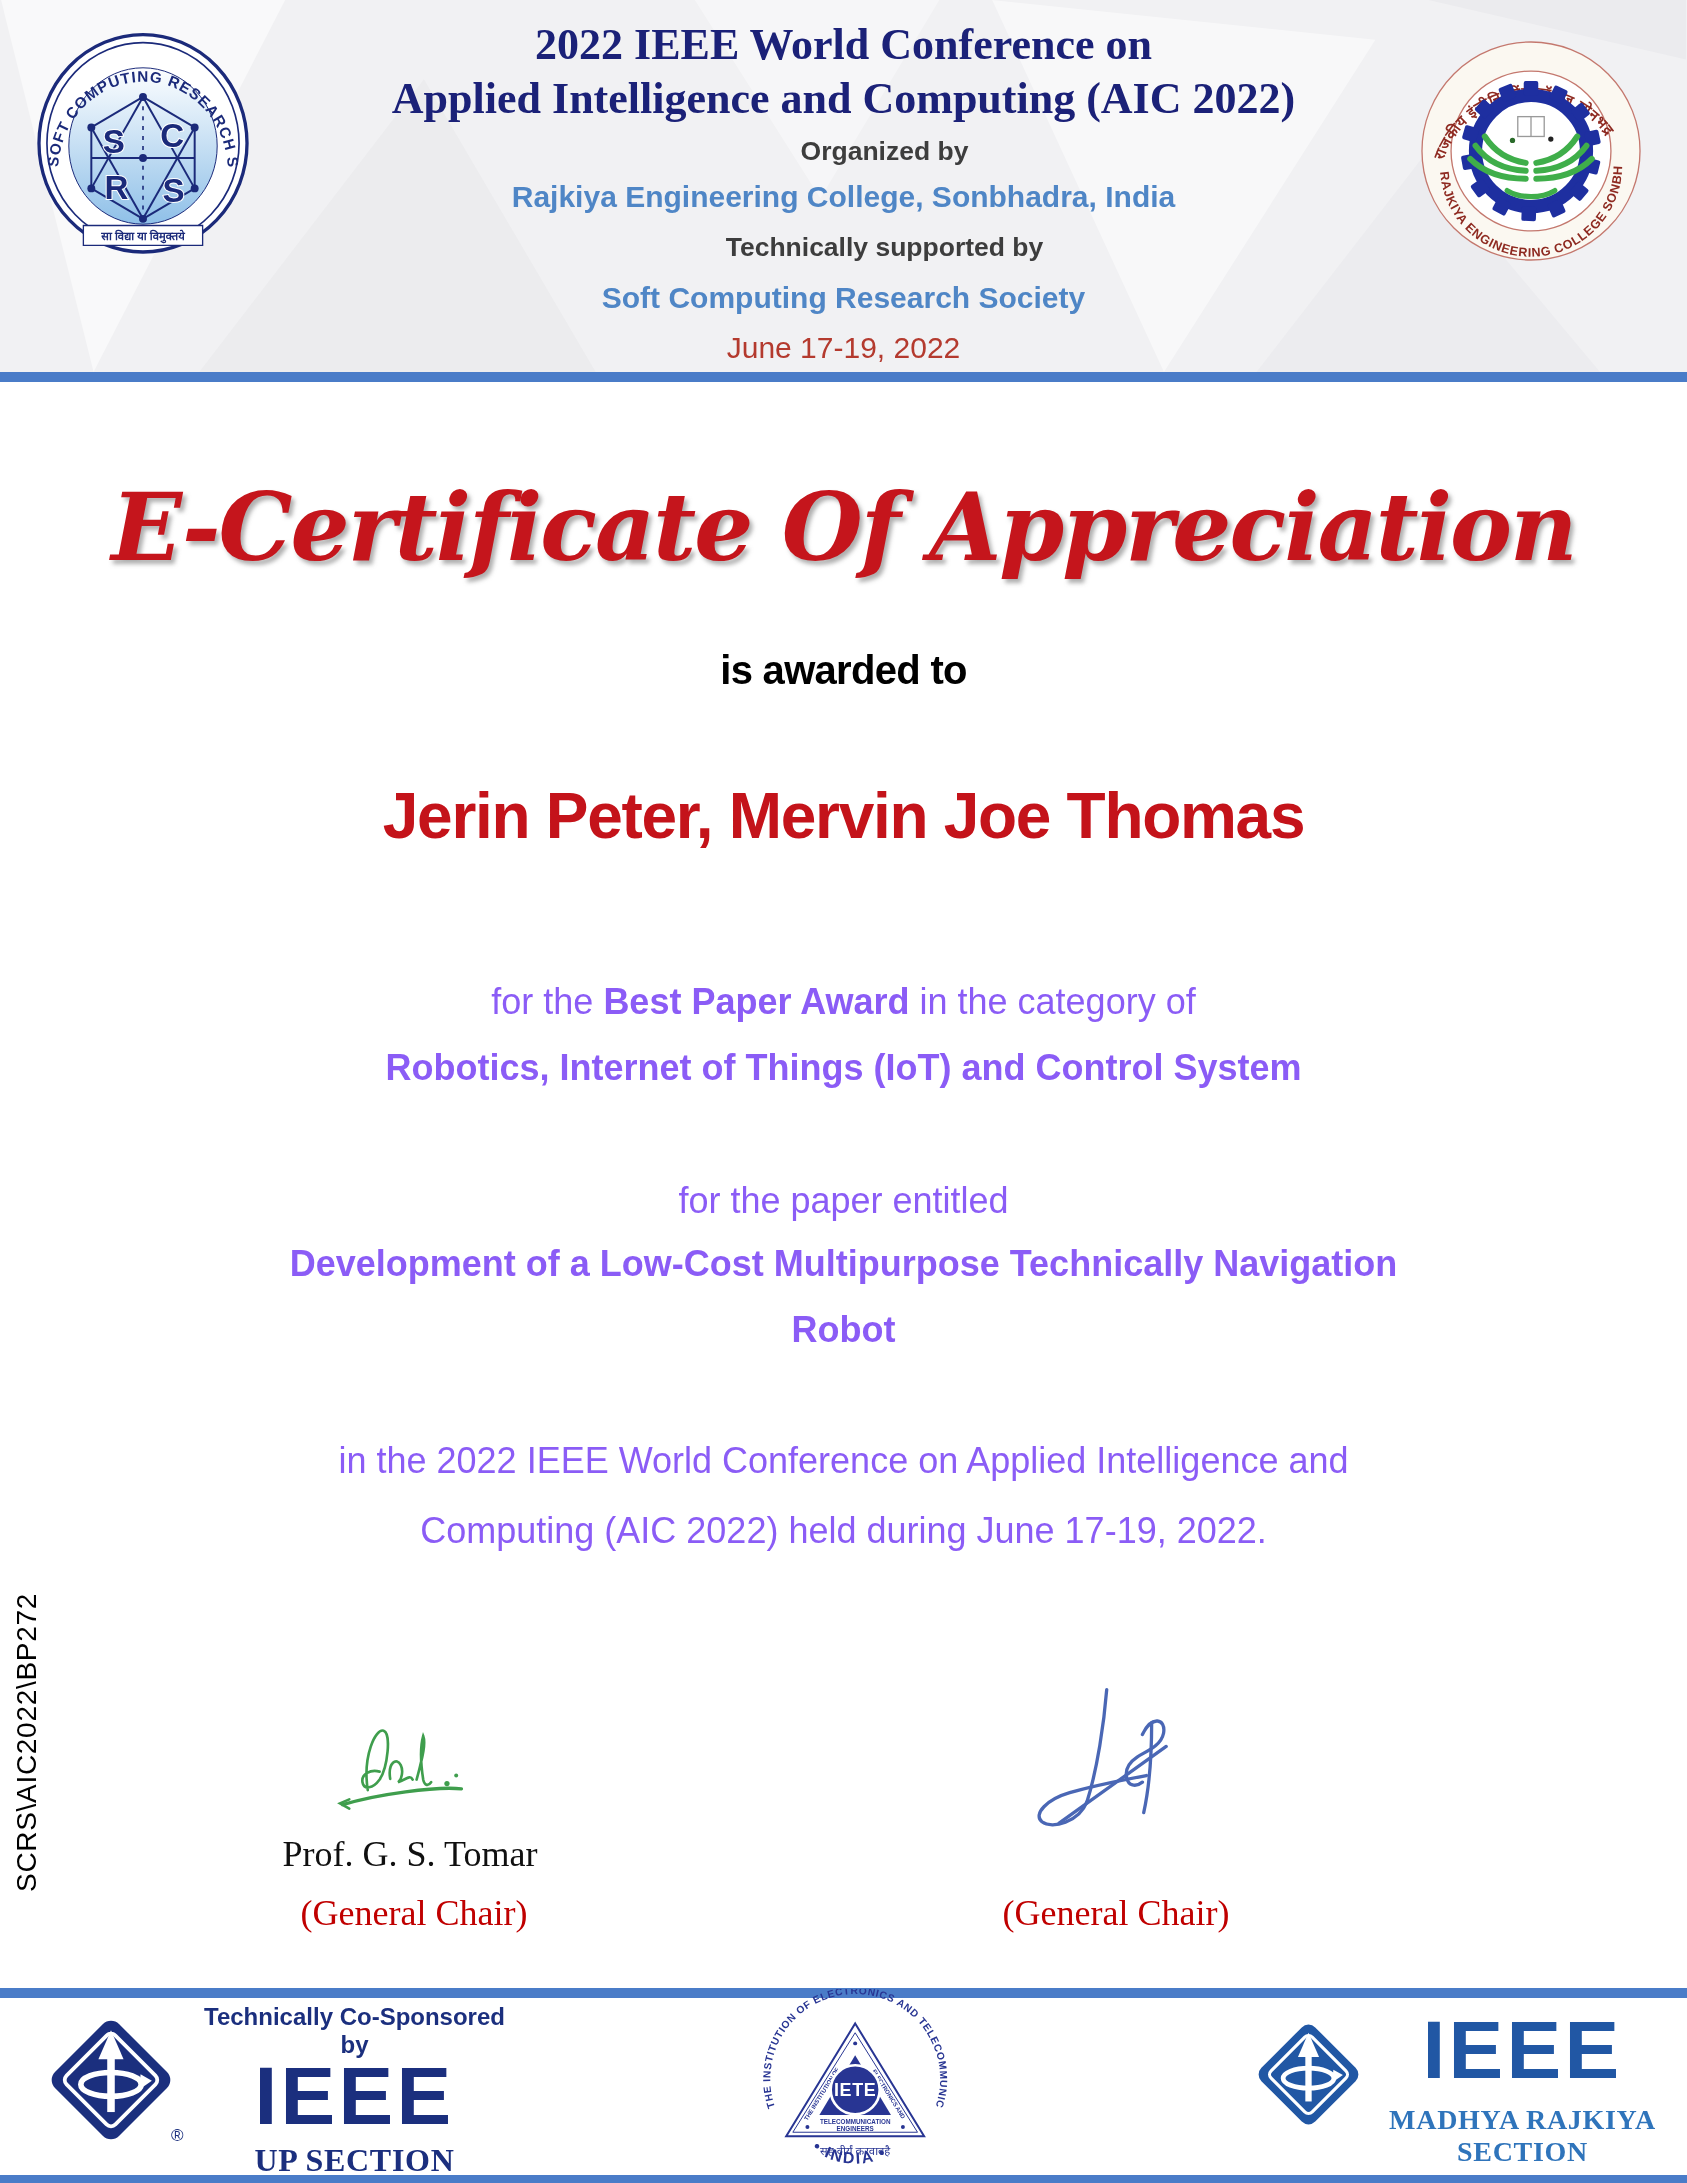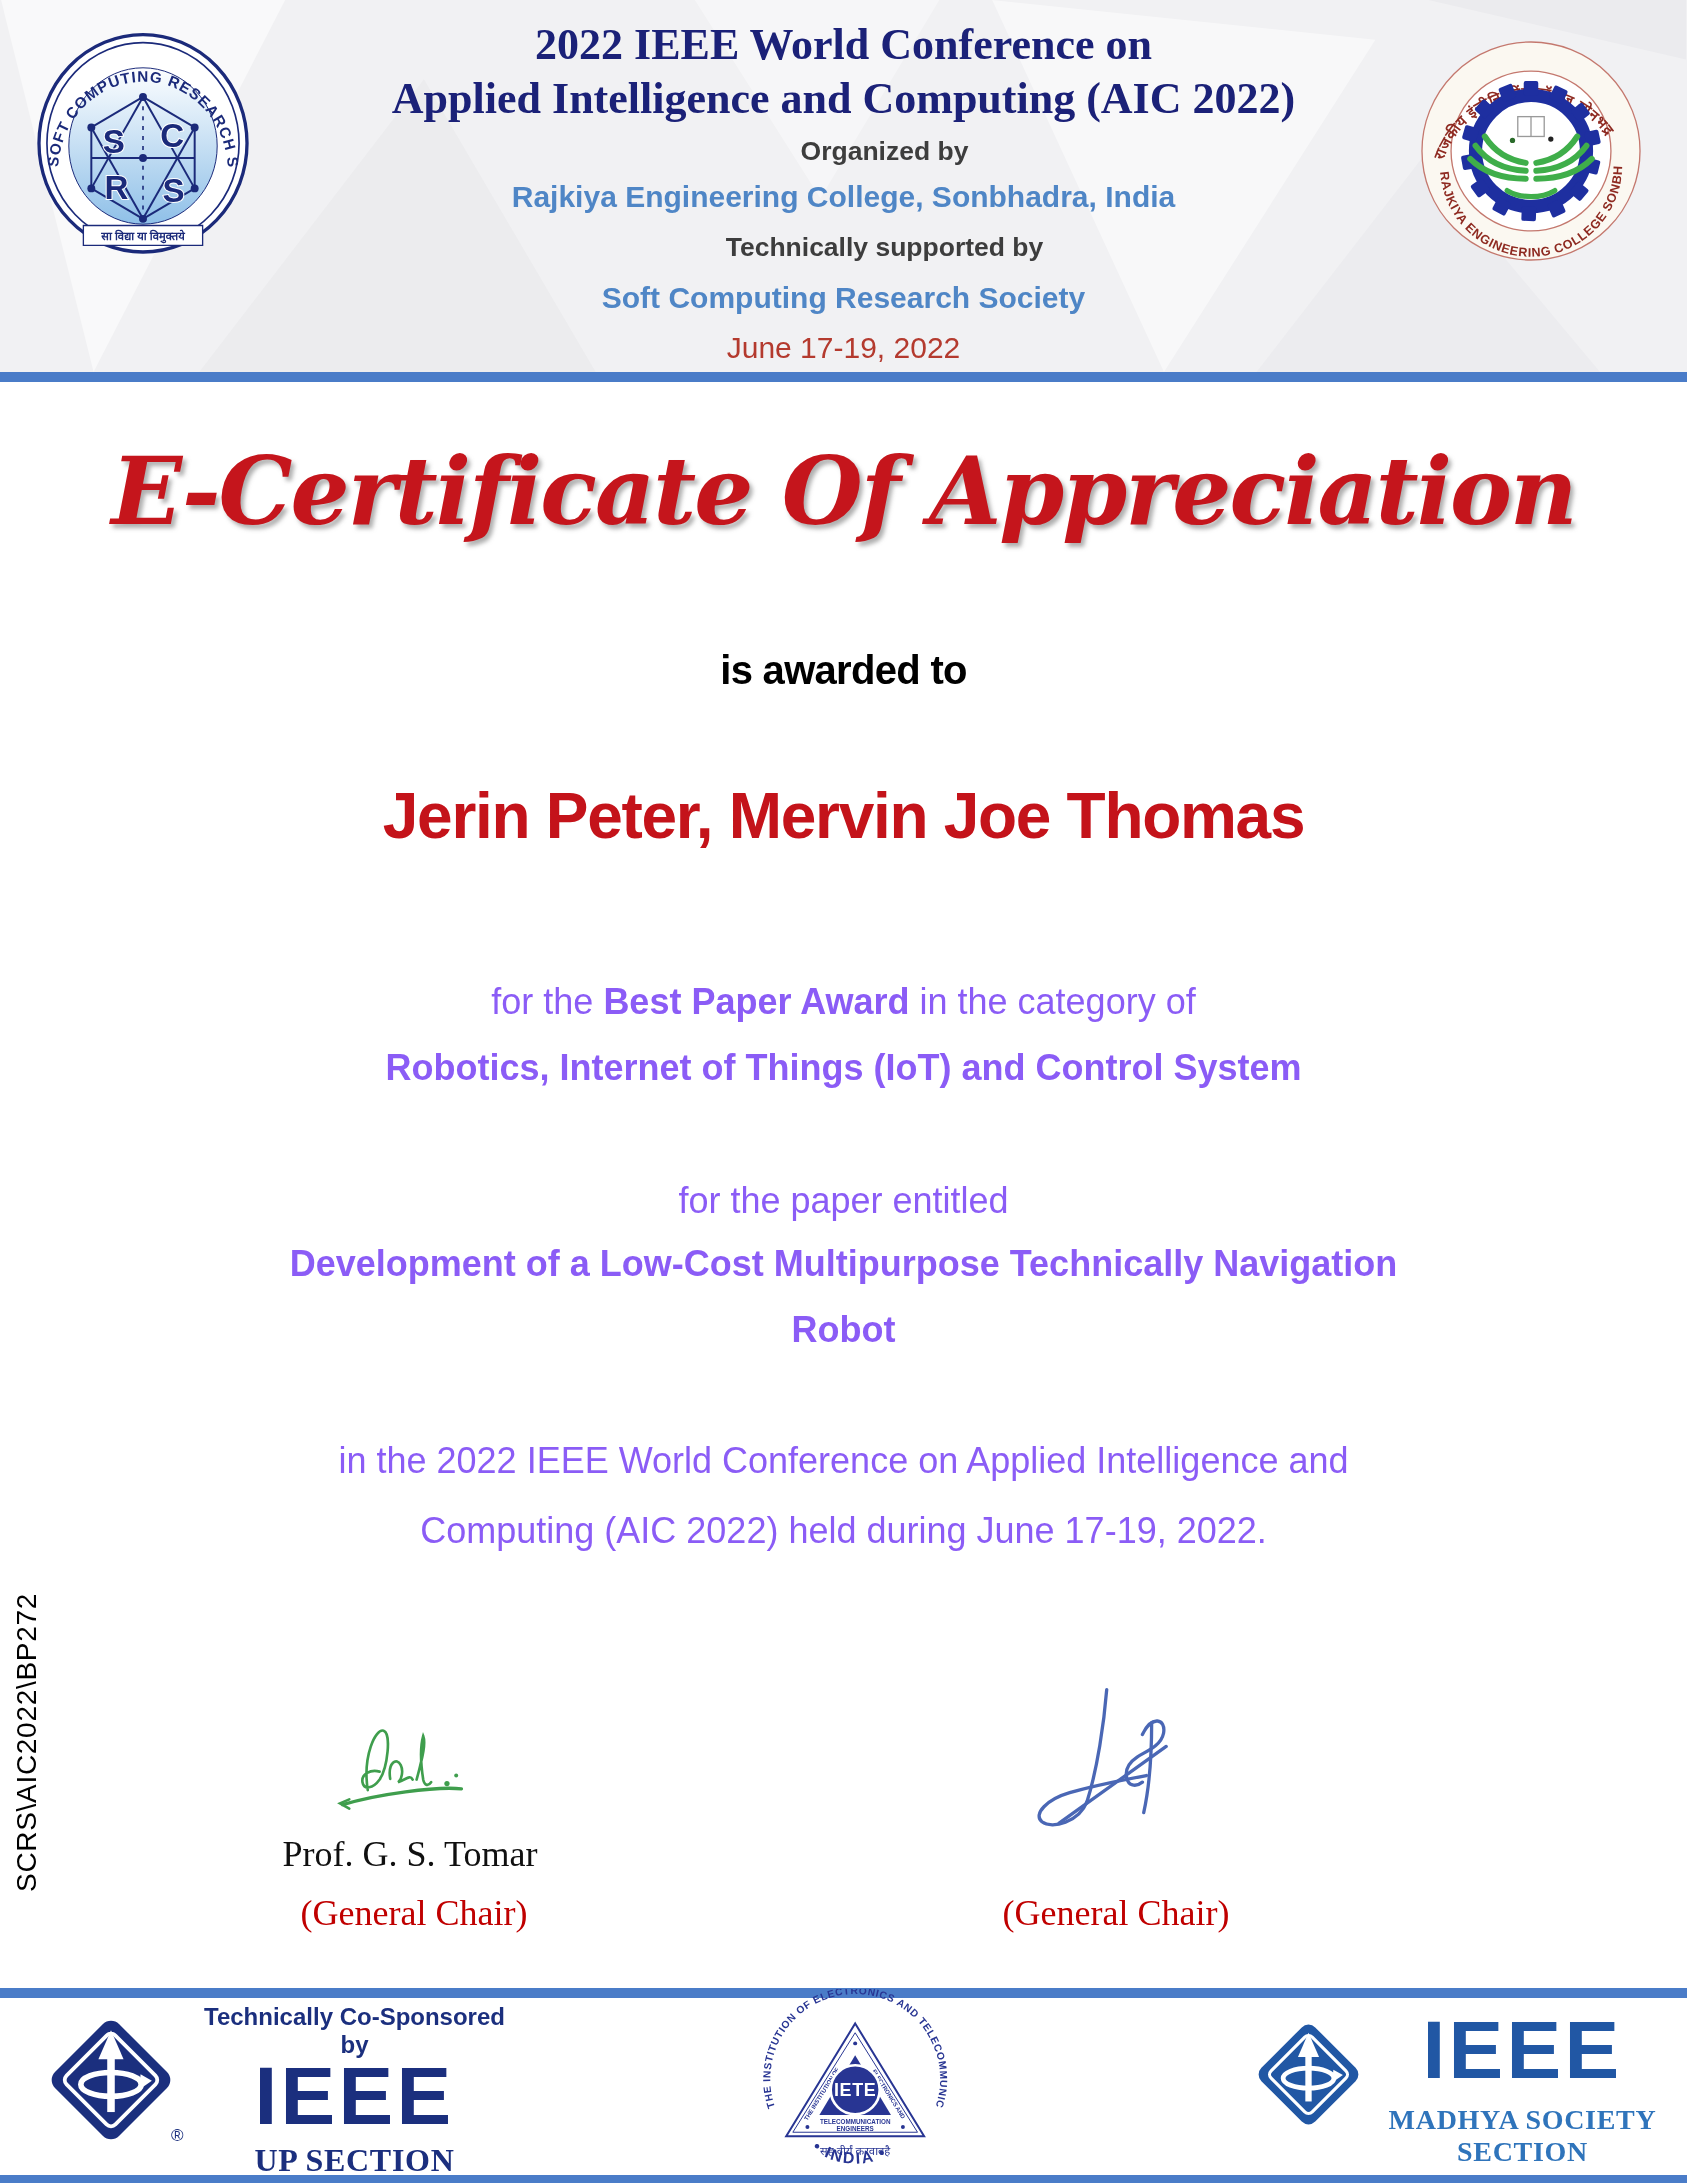--- a/index.html
+++ b/index.html
@@ -11,21 +11,21 @@
   .header{position:absolute;left:0;top:0;width:1687px;height:372px;background:#f1f1f3;}
   .h-line{position:absolute;left:0;width:1687px;text-align:center;white-space:nowrap;}
   .h-title{font-family:"Liberation Serif",serif;font-weight:700;font-size:44px;color:var(--title_navy);}
   .h-sub{font-weight:600;font-size:26.5px;color:#3d3d3d;padding-left:41px;}
   .h-blue{font-weight:600;font-size:30px;color:var(--organizer_blue);}
   .h-date{font-weight:400;font-size:30px;color:var(--date_red);}
   .bar{position:absolute;left:0;width:1687px;background:var(--bar_blue);}
   
   .script-title{font-family:"DejaVu Serif",serif;font-style:italic;font-weight:700;
     font-size:93px;letter-spacing:-2px;color:var(--script_red);
-    text-shadow:3.3px 4px 4px rgba(110,110,110,.55);white-space:nowrap;}
+    text-shadow:3.3px 4px 4px rgba(110,110,110,.55);white-space:nowrap;margin-top:36px;}
   .awarded{font-size:40px;font-weight:700;color:#000;letter-spacing:-0.7px;}
   .recipients{font-size:64px;font-weight:700;color:var(--recipient_red);letter-spacing:-1.3px;white-space:nowrap;}
   .body-line{font-size:36px;color:#8b5cf6;letter-spacing:0;white-space:nowrap;}
   .body-line b{font-weight:700;}
   .bold-line{font-weight:700;}
   .ref-vert{writing-mode:vertical-rl;transform:rotate(180deg);font-size:28px;color:#000;
     letter-spacing:0.7px;white-space:nowrap;}
   
   .sig-block{position:absolute;width:490px;text-align:center;font-family:Liberation Serif, serif;}
   .sig-name{position:absolute;left:0;width:490px;text-align:center;font-size:36px;color:#101010;}
@@ -295,19 +295,19 @@
         <rect x="33" y="33" width="144" height="144" rx="18" fill="var(--ieee_mp_blue)"></rect>
         <rect x="50" y="50" width="110" height="110" rx="10" fill="none" stroke="#ffffff" stroke-width="6"></rect>
       </g>
       <polygon points="105,26 85,72 125,72" fill="#ffffff"></polygon>
       <rect x="99" y="64" width="12" height="92" fill="#ffffff"></rect>
       <ellipse cx="105" cy="112" rx="48" ry="19" fill="none" stroke="#ffffff" stroke-width="9"></ellipse>
       <polygon points="152,96 170,106 150,120" fill="#ffffff"></polygon>
     </svg>
     <div class="abs mp-col" style="left:136px;top:2.6px;width:301px;text-align:center">
       <div class="ieee-word">IEEE</div>
-      <div class="mp-section">MADHYA SOCIETY SECTION</div>
+      <div class="mp-section">MADHYA RAJKIYA SECTION</div>
     </div>
   </div>
 
   <div class="bar" style="top:2175px;height:8.6px"></div>
 </div>
 
 
 </body></html>

